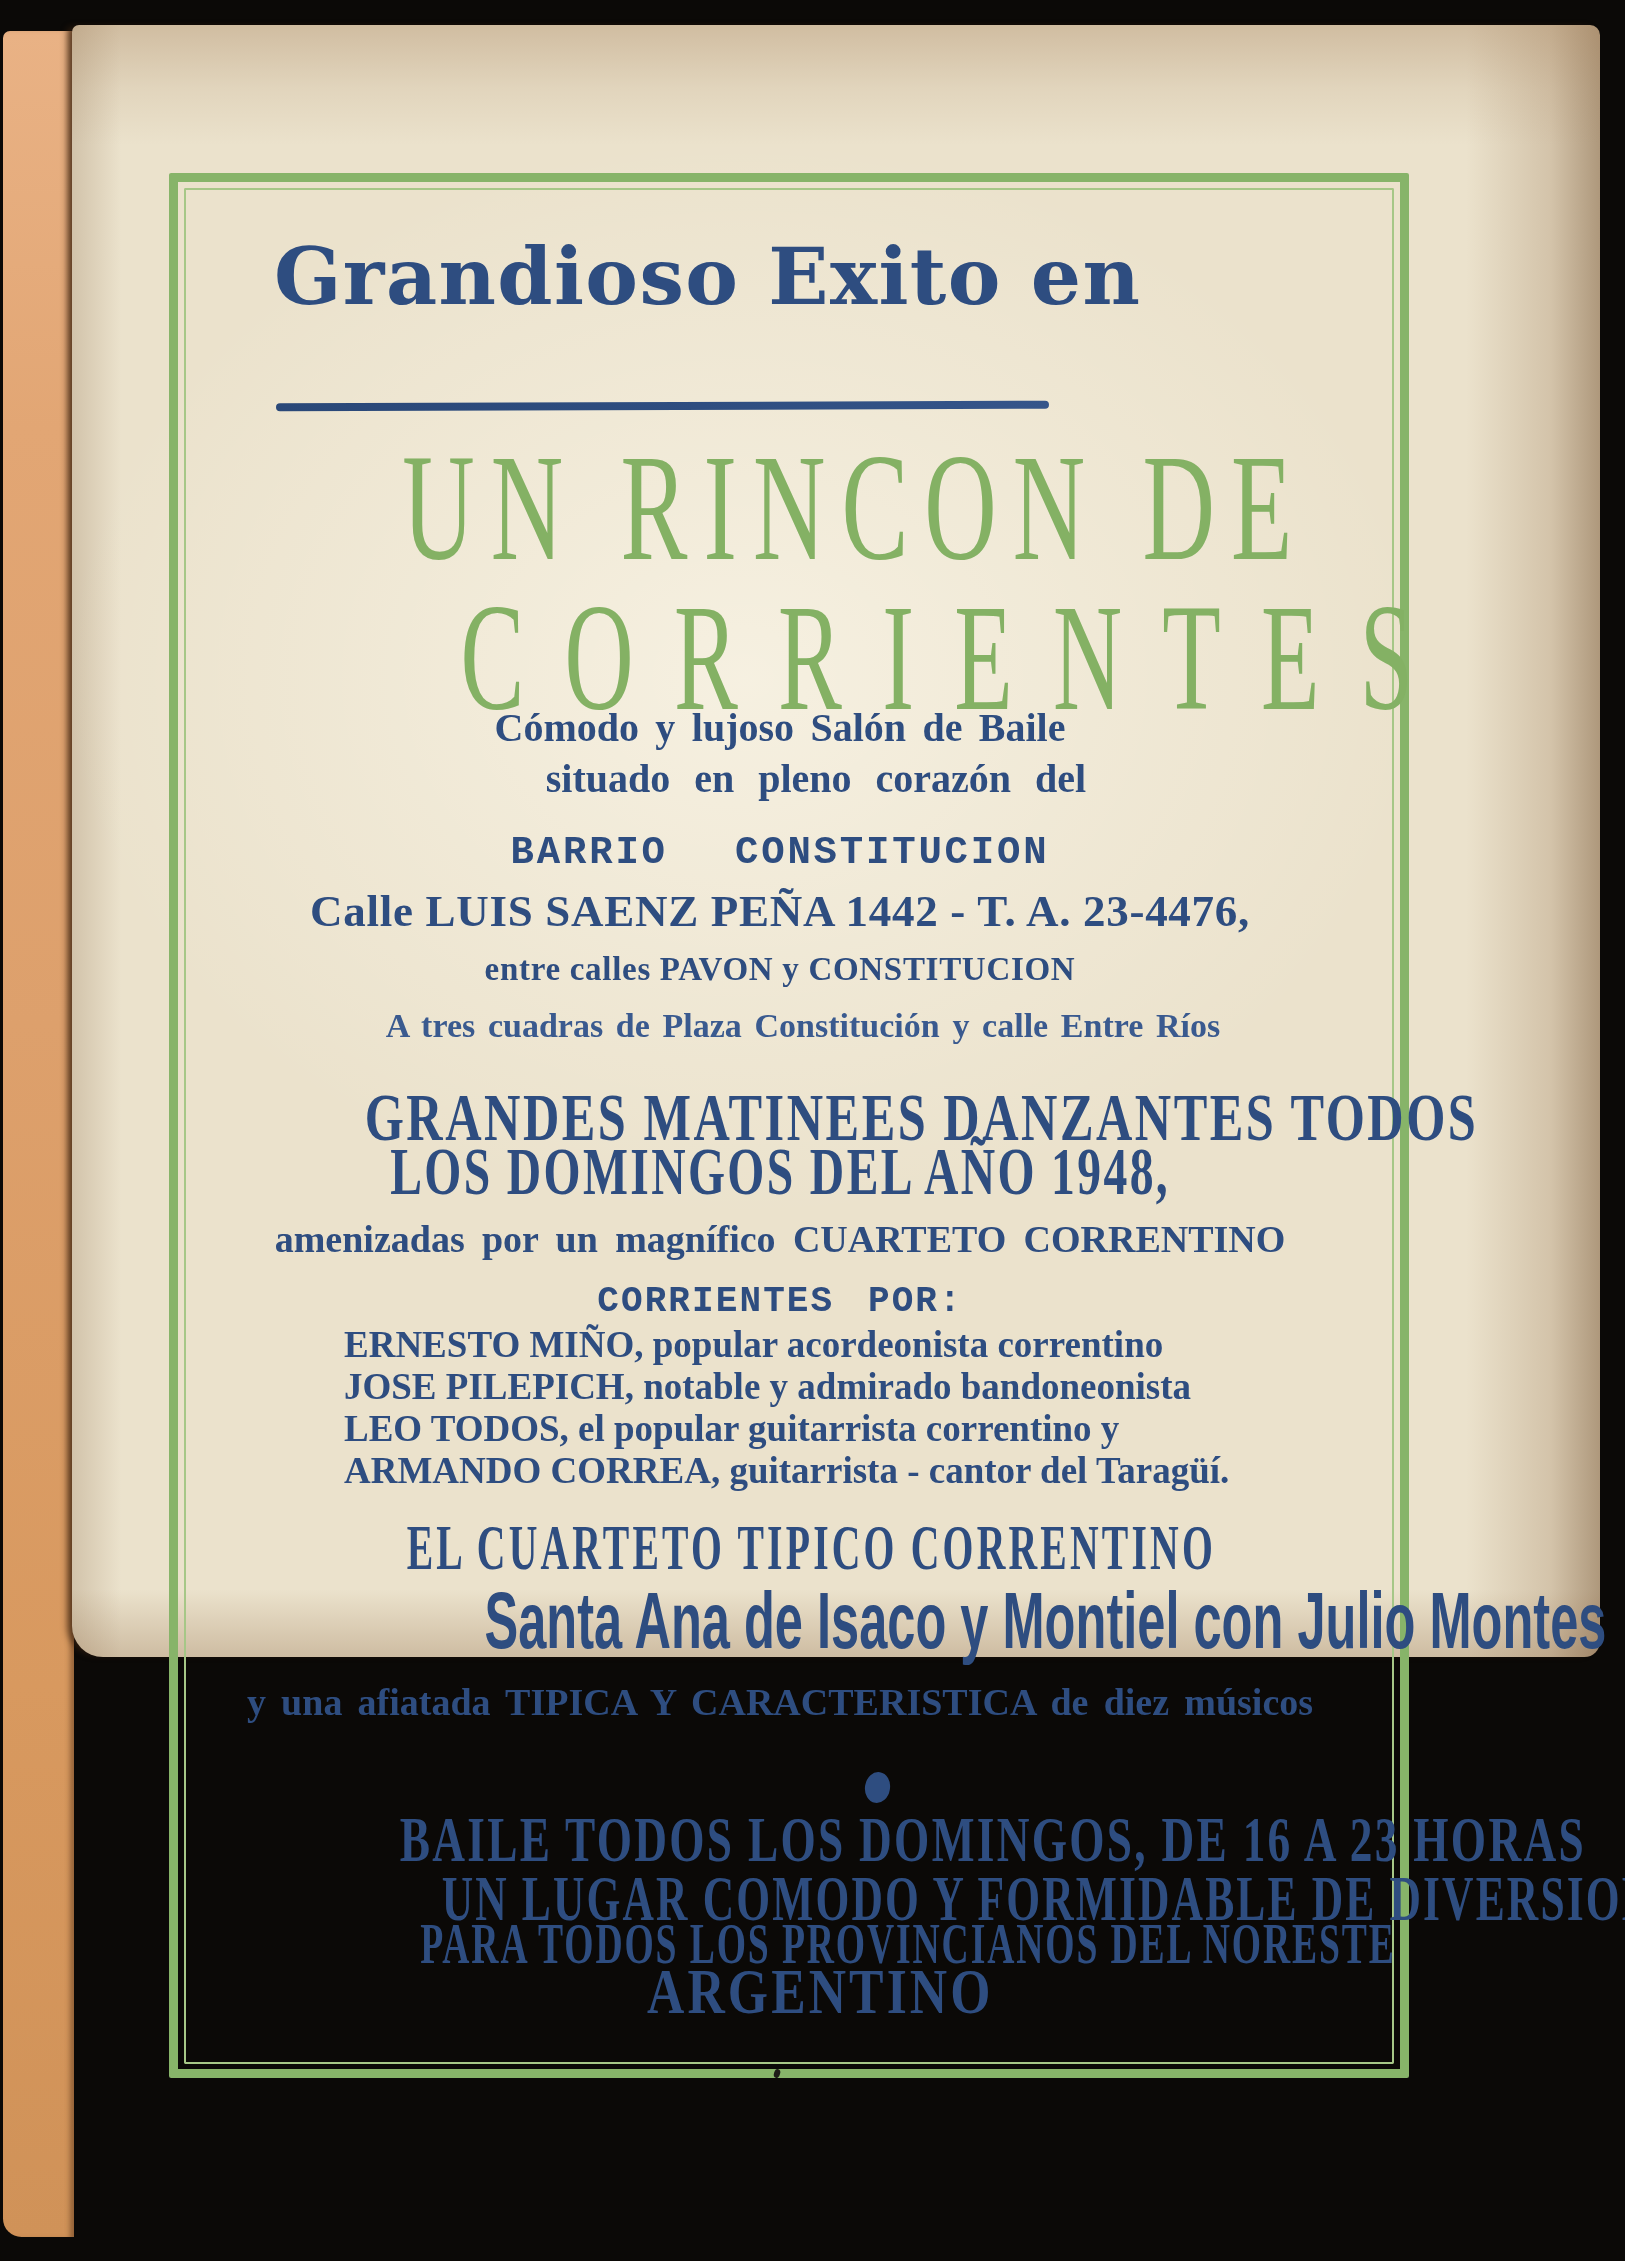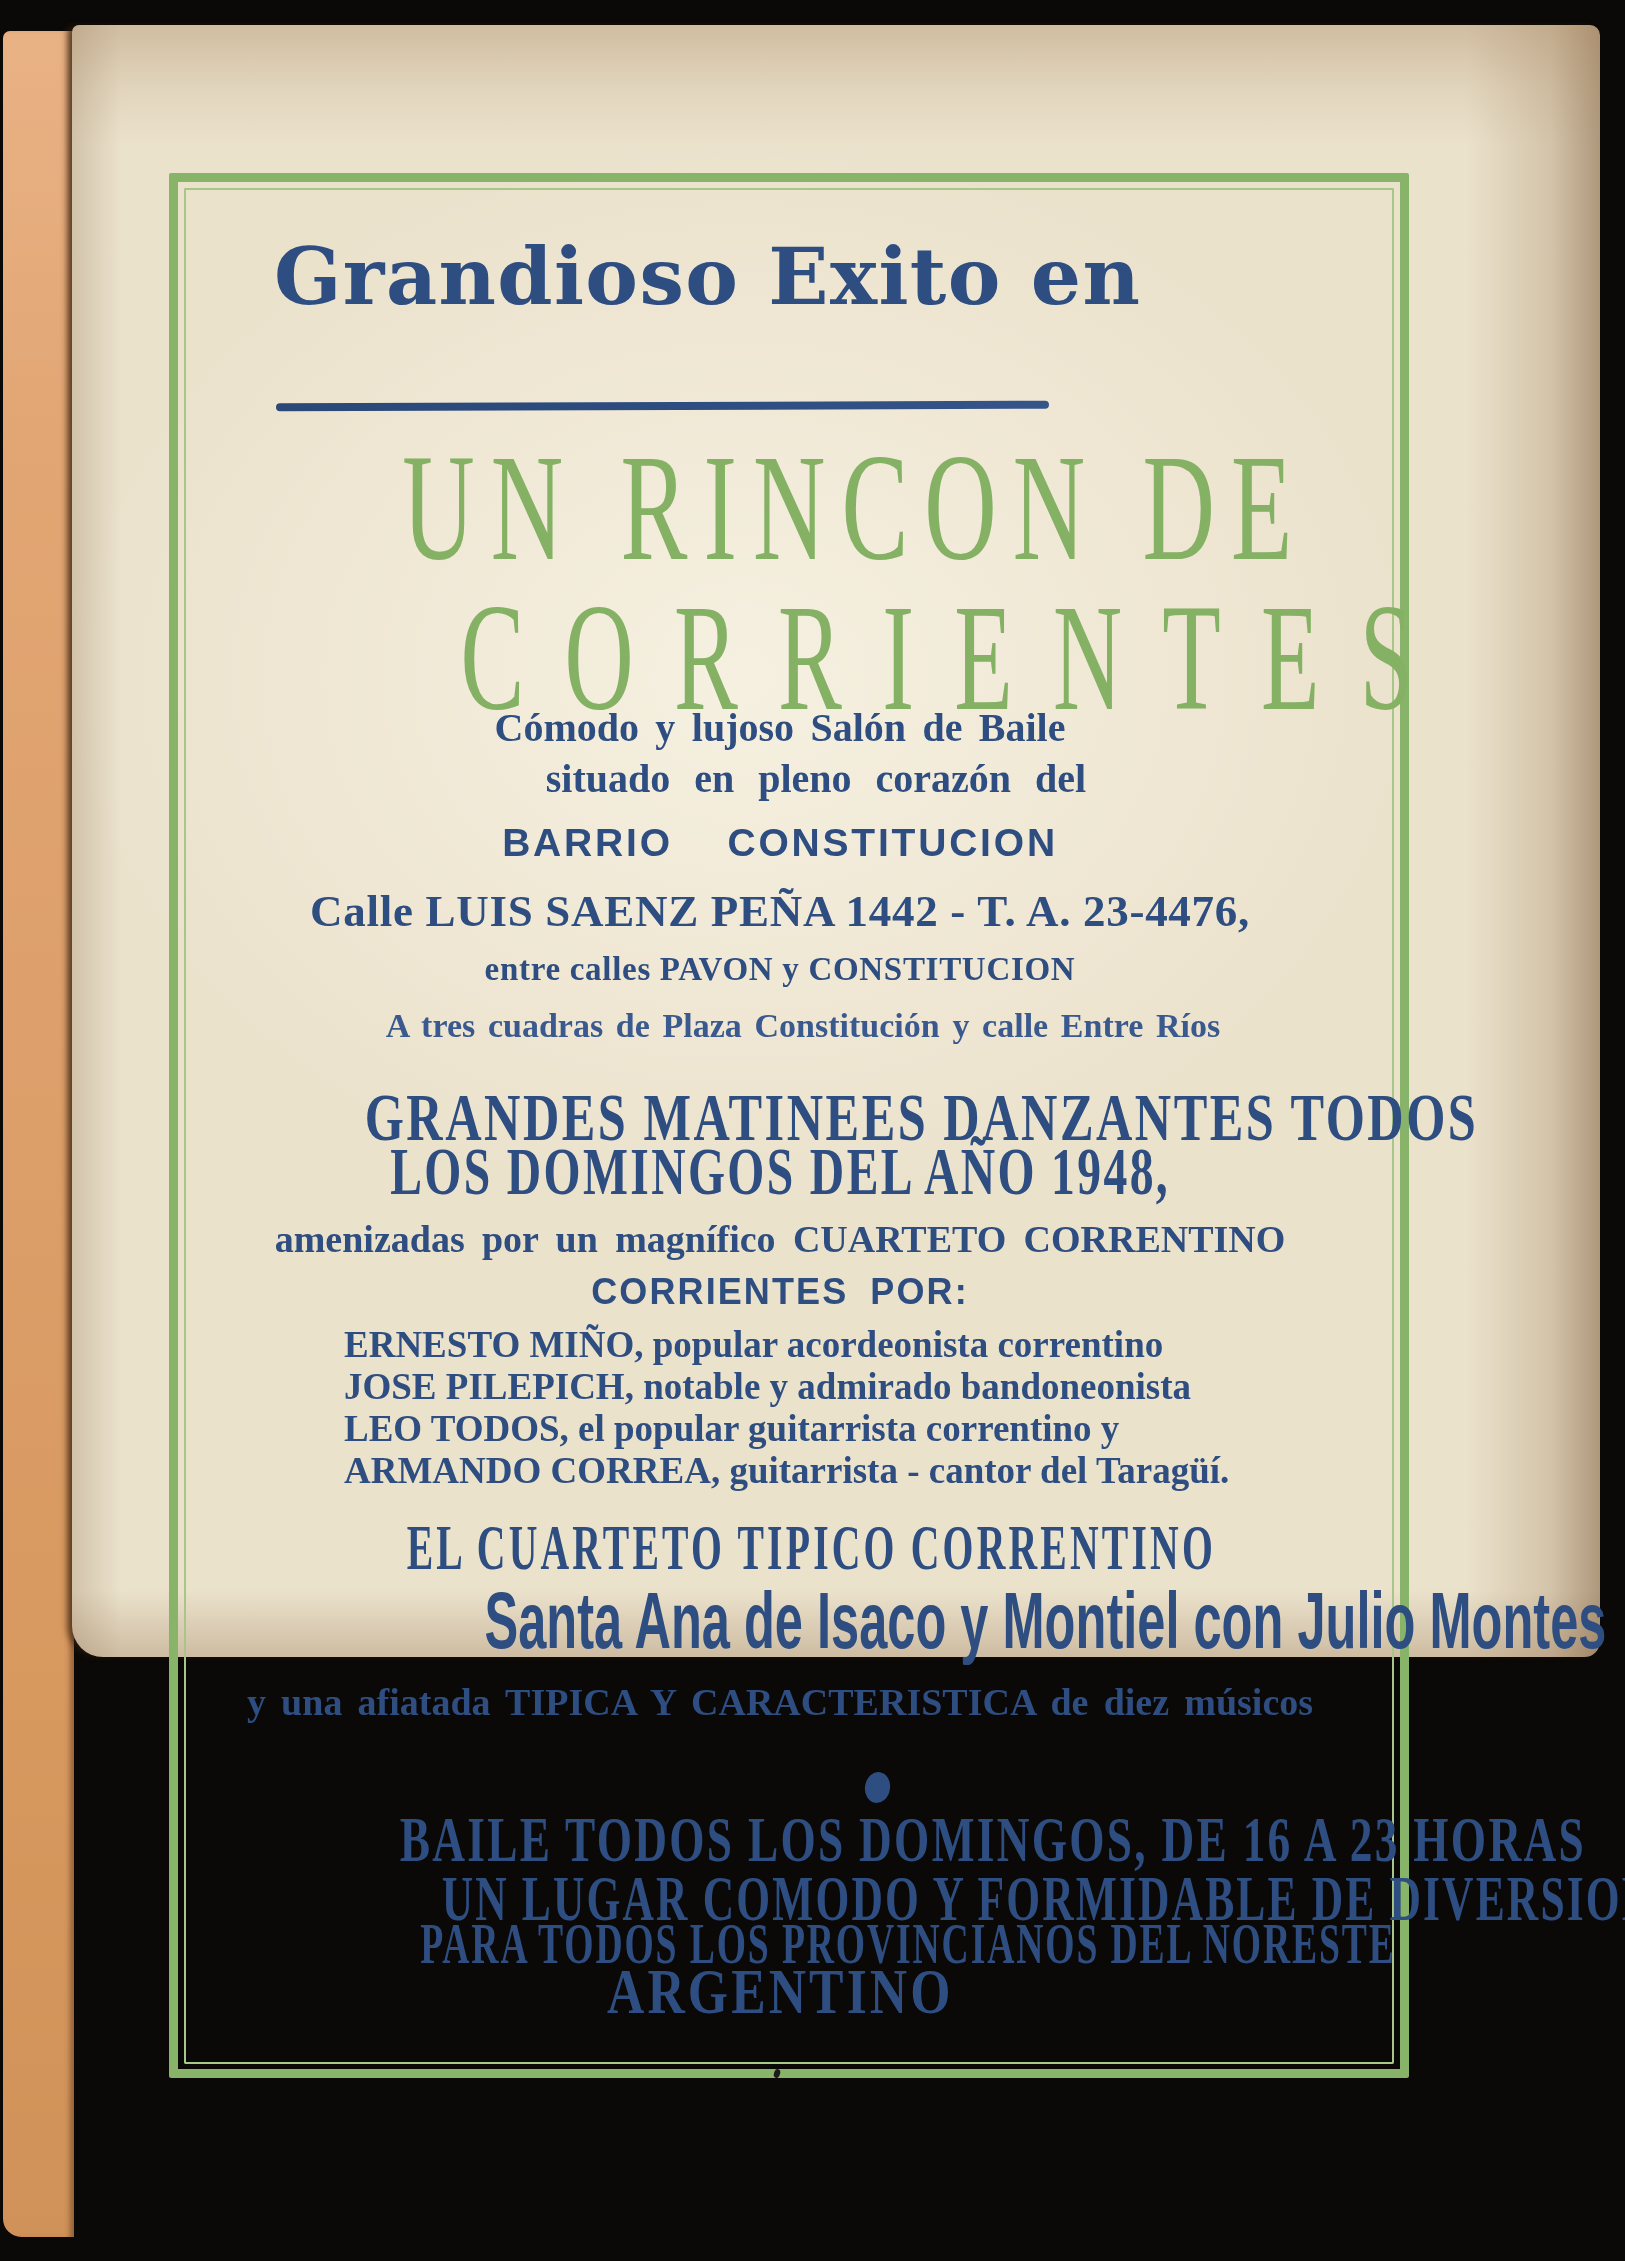--- a/index.html
+++ b/index.html
@@ -67,21 +67,21 @@
   .title-green{color:#84b164;font-weight:400;}
   .title1{top:407px;font-size:152px;}
   .title1 .sq{letter-spacing:.16em;transform:scaleX(.66);}
   .title2{top:557px;font-size:152px;}
   .title2 .sq{letter-spacing:.42em;transform:scaleX(.63);}
 
   .serif-line{font-family:"Liberation Serif",serif;font-weight:700;line-height:1.15;}
   .sub1{top:680px;font-size:40px;word-spacing:6.4px;}
   .sub2{top:731px;font-size:40px;word-spacing:14px;padding-left:36px;}
 
-  .sans-line{font-family:Liberation Sans, sans-serif;font-weight:700;line-height:1.1;}
+  .sans-line{font-family:Liberation Mono, monospace;font-weight:700;line-height:1.1;margin-top:10px;}
   .barrio{top:797px;font-size:39px;letter-spacing:2.8px;word-spacing:41px;}
   .address{top:861px;font-size:45px;letter-spacing:0.7px;}
   .between{top:926px;font-size:33px;letter-spacing:0.7px;text-align:center;}
   .distance{top:981px;font-size:34px;font-weight:700;word-spacing:4.2px;}
 
   .event1{top:1058px;font-size:68px;}
   .event1 .sq{letter-spacing:.05em;transform:scaleX(.74);}
   .event2{top:1112px;font-size:68px;}
   .event2 .sq{letter-spacing:.05em;transform:scaleX(.70);}
 
@@ -107,21 +107,21 @@
     left:793px;top:1747px;width:25.4px;height:31px;
     background:#2e4d80;border-radius:50%;transform:rotate(9deg);
   }
 
   .sched{top:1784px;font-size:63px;}
   .sched .sq{letter-spacing:.05em;transform:scaleX(.72);}
   .close1{top:1843px;font-size:63px;}
   .close1 .sq{letter-spacing:.05em;transform:scaleX(.69);}
   .close2{top:1890px;font-size:57px;}
   .close2 .sq{letter-spacing:.05em;transform:scaleX(.66);}
-  .close3{top:1936px;font-size:63px;}
+  .close3{top:1936px;font-size:63px;margin-left:40px;}
   .close3 .sq{letter-spacing:.06em;transform:scaleX(.82);}
 
   .ink-speck{
     position:absolute;left:702px;top:2044px;width:6.4px;height:9.2px;
     background:#1d1b17;border-radius:50%;transform:rotate(18deg);
   }
 </style>
 </head>
 <body>
 

